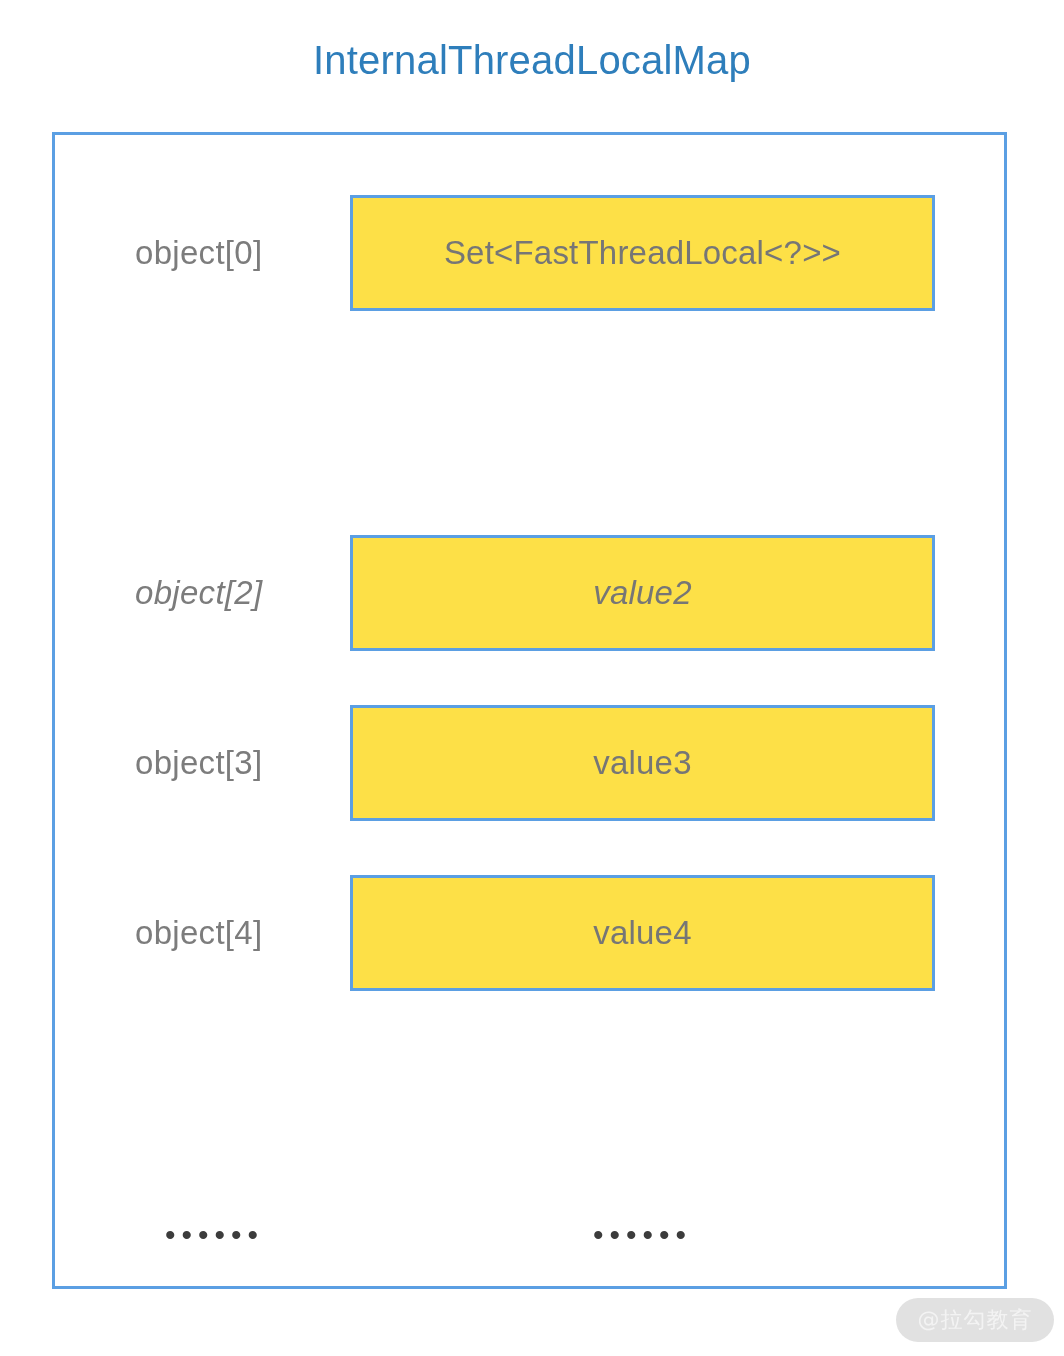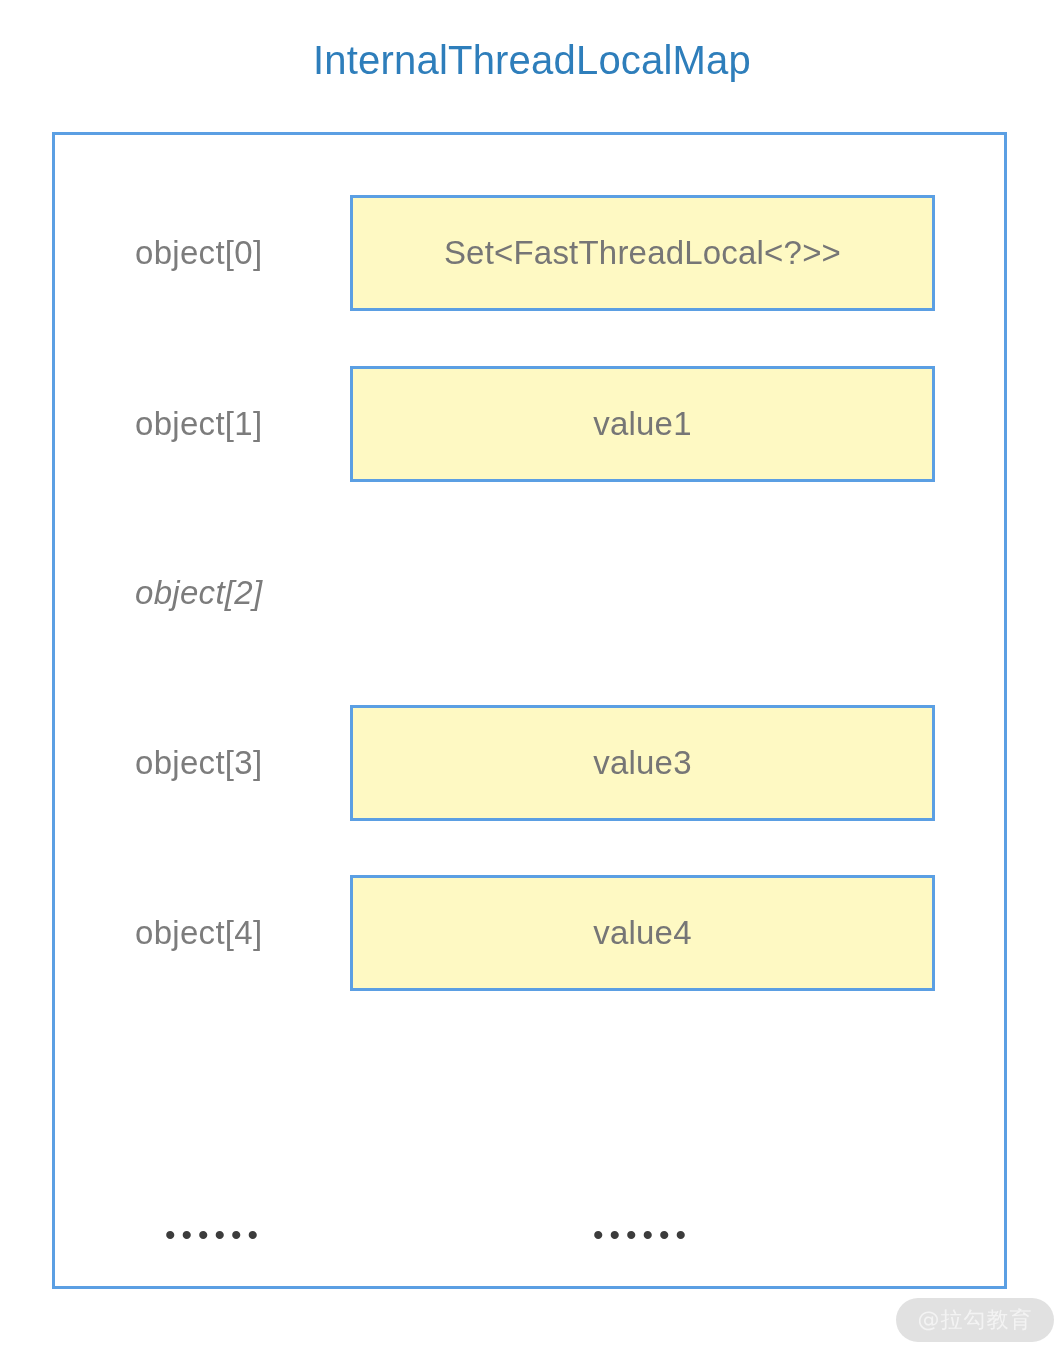--- a/index.html
+++ b/index.html
@@ -67,21 +67,21 @@
   }
 
   .slot-box {
     position: absolute;
     left: 295px;
     top: 0;
     width: 585px;
     height: 116px;
     border: 3px solid #5B9FE3;
     box-sizing: border-box;
-    background: #fef9c3;
+    background: #fde047;
     display: flex;
     align-items: center;
     justify-content: center;
   }
 
   .slot-box-text {
     font-size: 33px;
     color: #767676;
     letter-spacing: 0.2px;
     white-space: nowrap;
@@ -144,29 +144,26 @@
 
   <div id="map-container">
 
     <div class="slot-row" style="top:60px;">
       <div class="slot-label">object[0]</div>
       <div class="slot-box">
         <span class="slot-box-text wide">Set&lt;FastThreadLocal&lt;?&gt;&gt;</span>
       </div>
     </div>
 
-    <div class="slot-row" style="top:231px;">
-      <div class="slot-label">object[1]</div>
-      <div class="slot-box">
-        <span class="slot-box-text">value1</span>
-      </div>
-    </div>
 
     <div class="slot-row" style="top:400px;font-style:italic;">
       <div class="slot-label">object[2]</div>
+      <div class="slot-box">
+        <span class="slot-box-text">value2</span>
+      </div>
     </div>
 
     <div class="slot-row" style="top:570px;">
       <div class="slot-label">object[3]</div>
       <div class="slot-box">
         <span class="slot-box-text">value3</span>
       </div>
     </div>
 
     <div class="slot-row" style="top:740px;">

